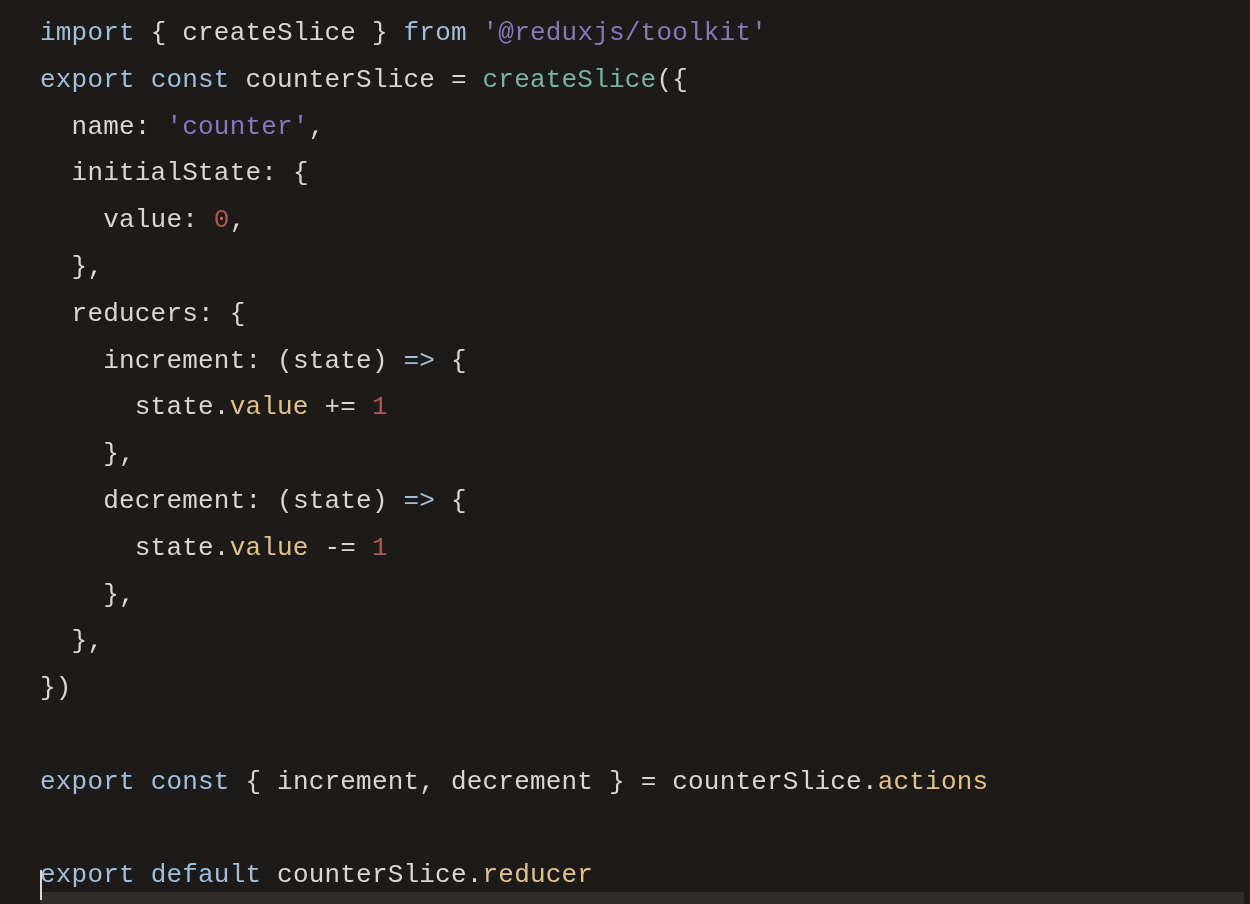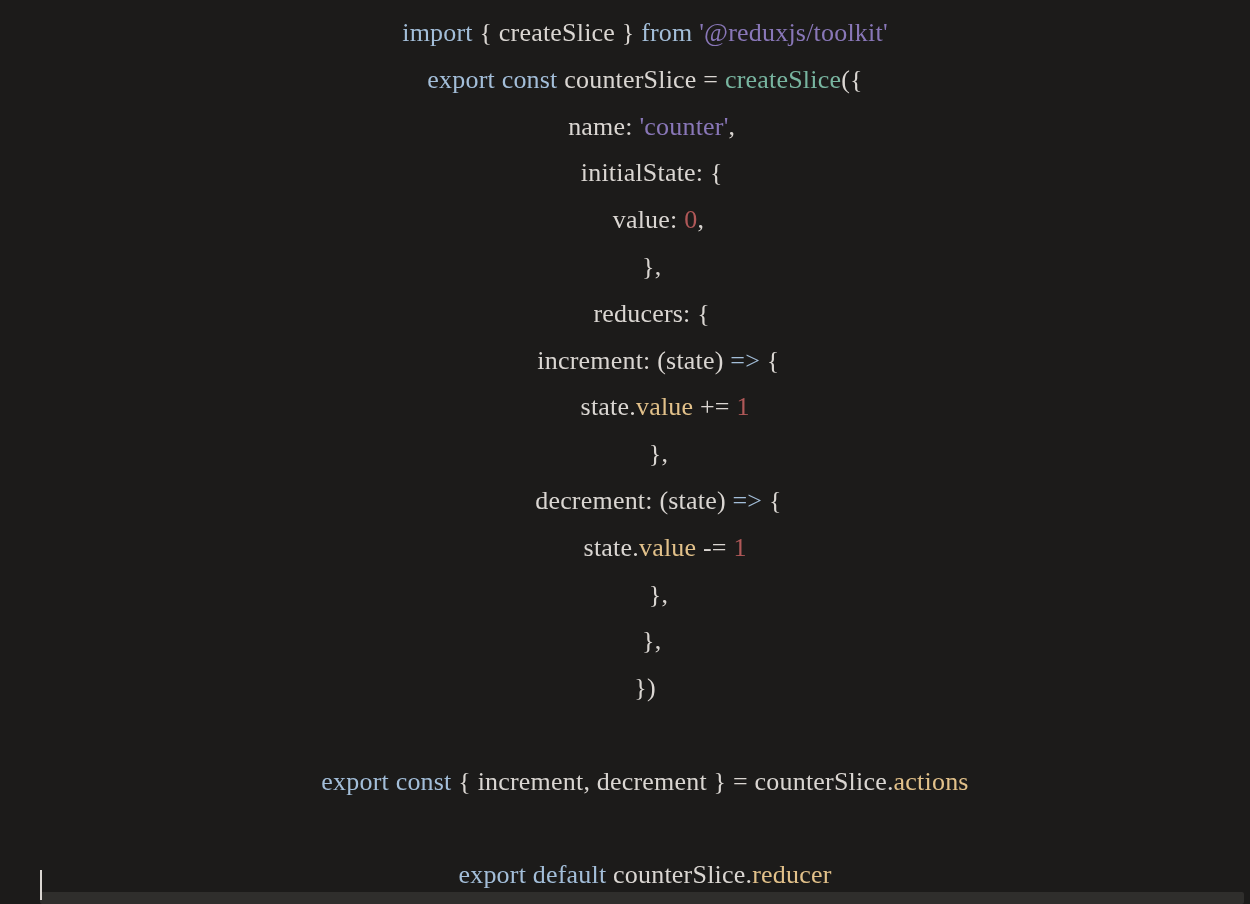--- a/index.html
+++ b/index.html
@@ -6,27 +6,26 @@
     margin: 0;
     padding: 0;
     background: #1c1b1a;
     width: 1250px;
     height: 904px;
     overflow: hidden;
   }
   pre.code {
     margin: 0;
     padding: 10px 0 0 40px;
-    font-family: Liberation Serif, serif;
+    font-family: Liberation Mono, monospace;
     font-size: 26px;
     line-height: 46.8px;
     white-space: pre;
     color: #dad6d2;
     letter-spacing: 0.2px;
-    text-align: center;
   }
   .tok-kw   { color: #a3bed9; }   
   .tok-id   { color: #dad6d2; }   
   .tok-fn   { color: #78b5a0; }   
   .tok-str  { color: #8977b8; }   
   .tok-num  { color: #b05858; }   
   .tok-prop { color: #e2c18a; }   
   .tok-arrow{ color: #a3bed9; }   
   .tok-pun  { color: #dad6d2; }   
 

